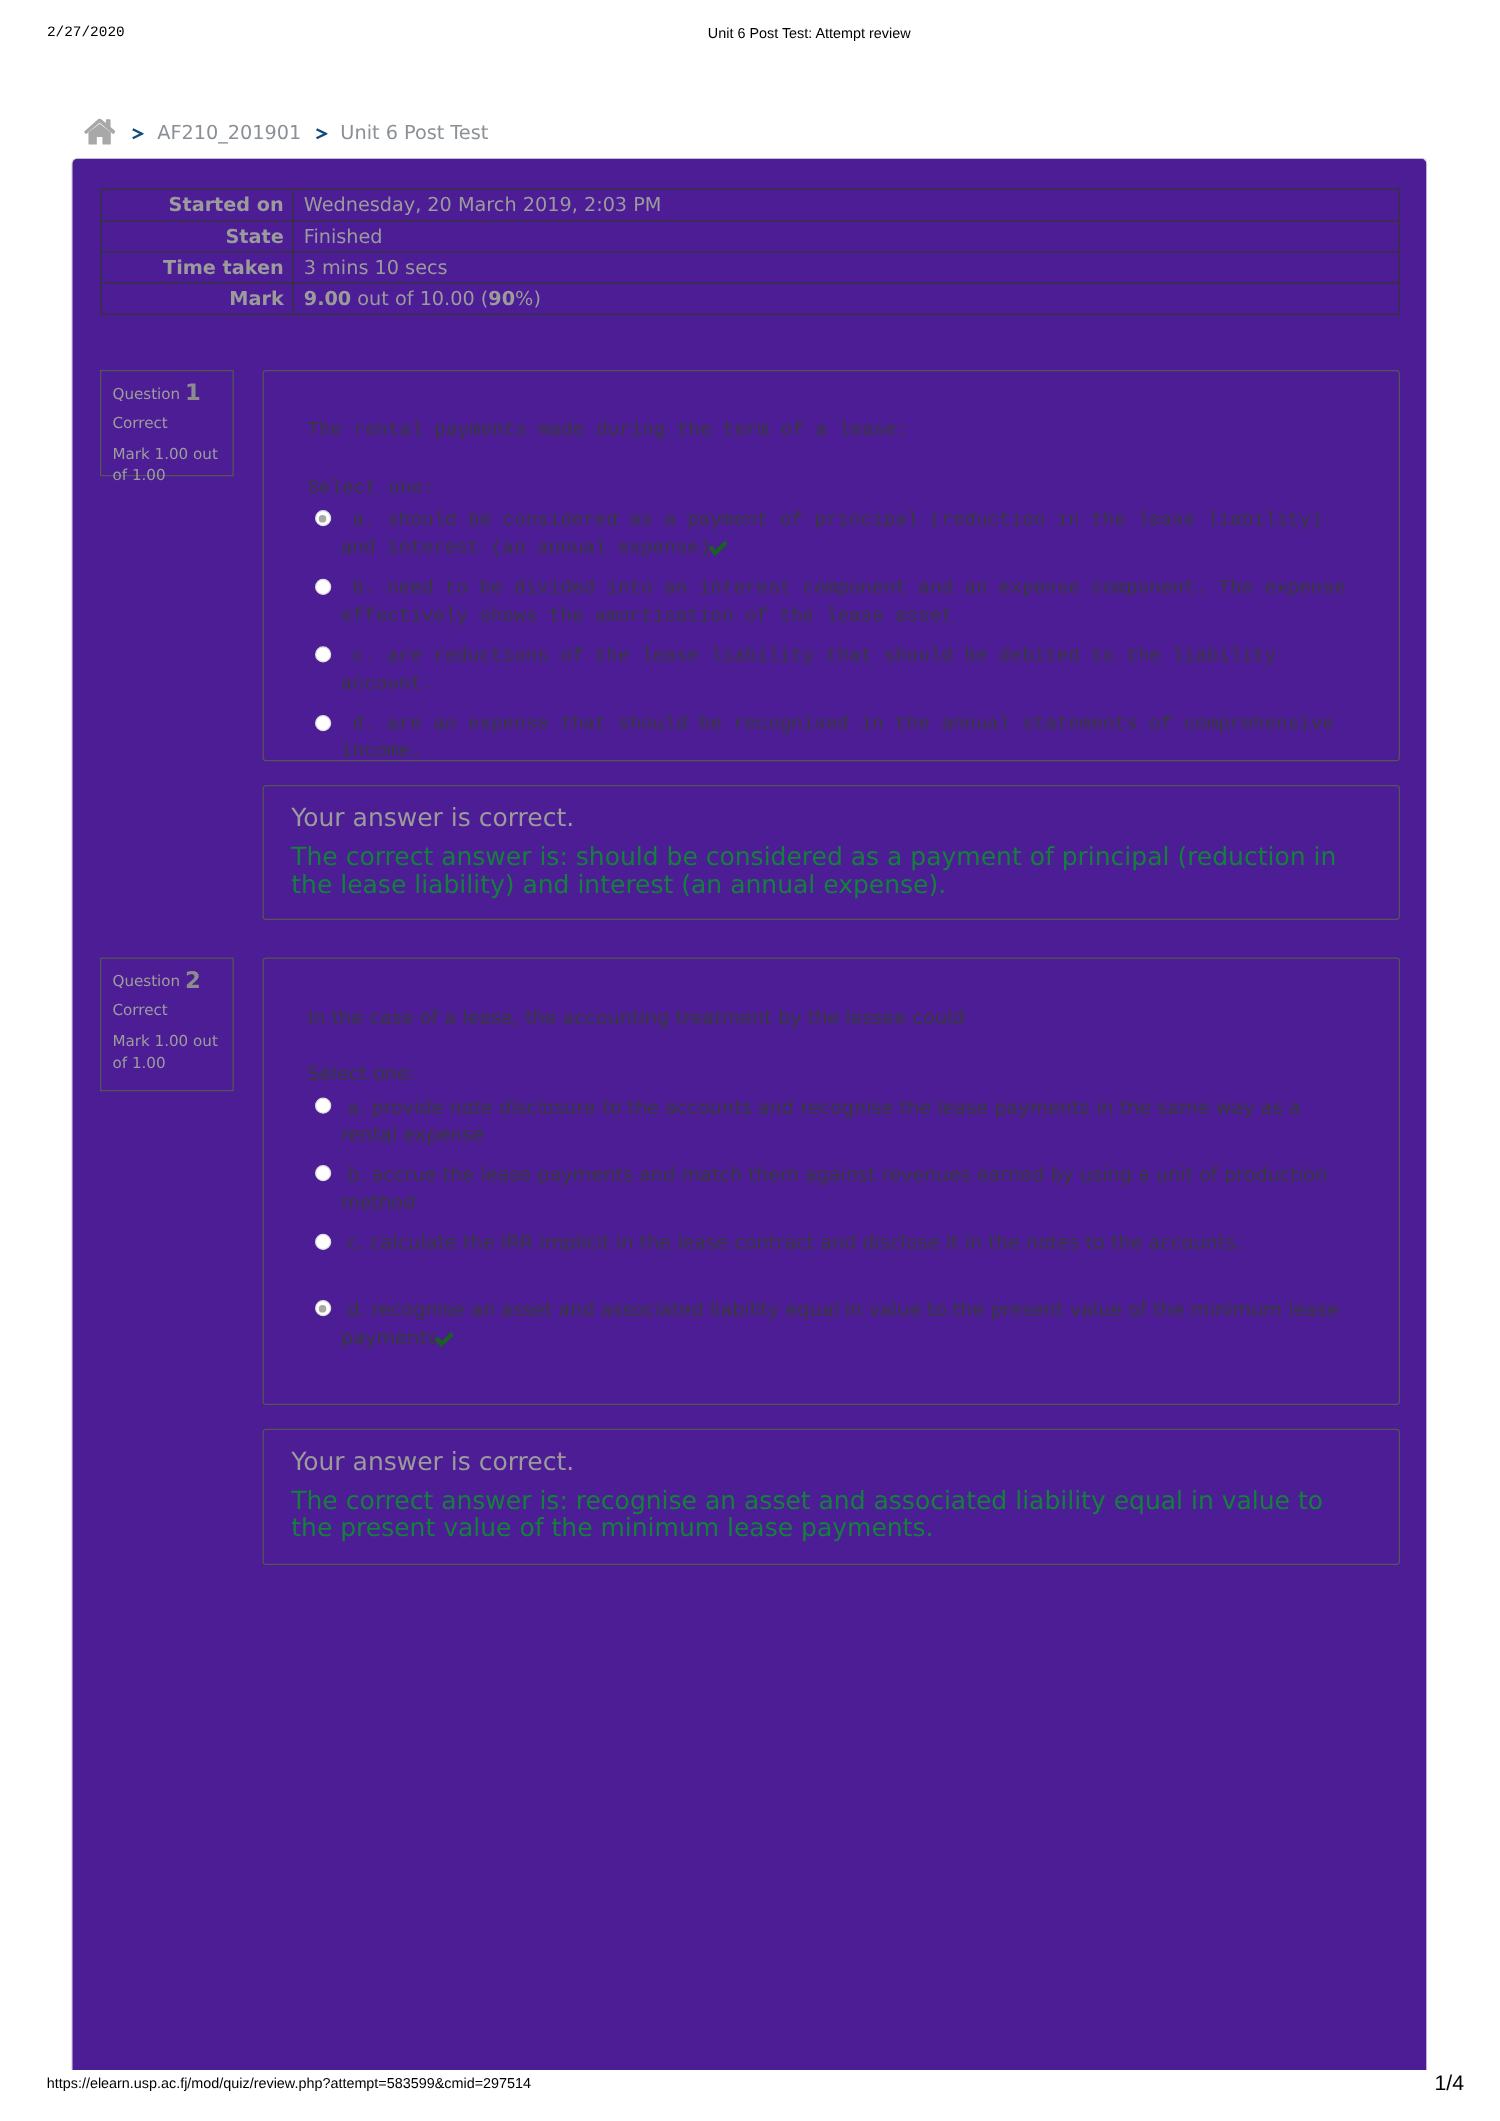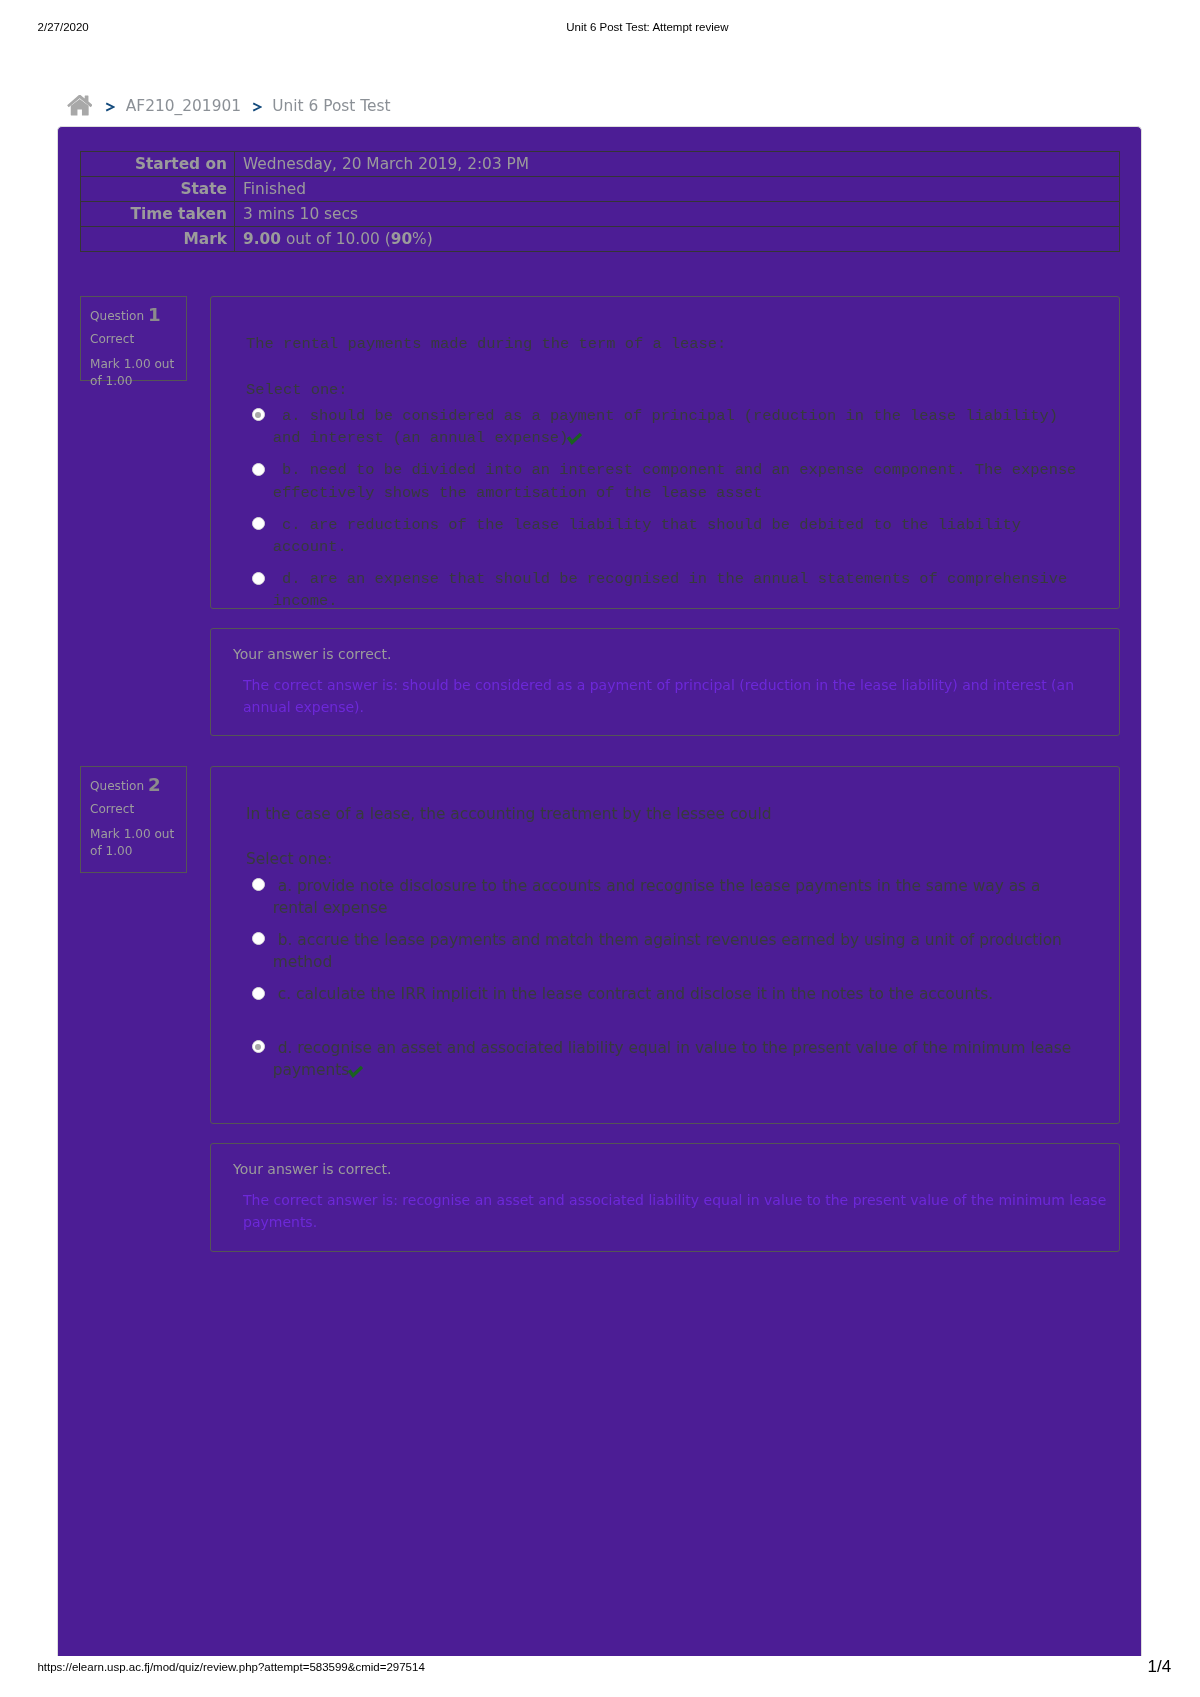--- a/index.html
+++ b/index.html
@@ -2,21 +2,21 @@
 <html><head>
 <meta charset="utf-8">
 <title>Unit 6 Post Test: Attempt review</title>
 <style>
   html,body{margin:0;padding:0;}
   body{width:1200px;height:1697px;background:#fff;font-family:"DejaVu Sans",sans-serif;
        overflow:hidden;position:relative;
        transform:translateZ(0);}
 
   
-  .ph-date{position:absolute;left:37.6px;top:20px;font-family:Liberation Sans, sans-serif;
+  .ph-date{position:absolute;left:37.6px;top:20px;font-family:Liberation Mono, monospace;
       font-size:11.5px;color:#000;line-height:14px;}
   .ph-title{position:absolute;left:566.3px;top:20px;
       font-family:"Liberation Sans",sans-serif;font-size:11.5px;color:#000;line-height:14px;}
   .pf-url{position:absolute;left:37.4px;top:1660px;font-family:"Liberation Sans",sans-serif;
       font-size:11.5px;color:#000;line-height:14px;}
   .pf-page{position:absolute;left:1147.6px;top:1660px;font-family:Liberation Sans, sans-serif;
       font-size:17px;color:#000;line-height:14px;}
 
   
   .crumbs{position:absolute;left:0;top:0;width:1200px;height:0;
@@ -60,23 +60,23 @@
   .qbox .answers{position:absolute;left:35px;width:832px;}
   .ans{position:relative;line-height:22.3px;padding-left:26.8px;margin-bottom:9.8px;}
   .radio{position:absolute;left:5.5px;top:3.5px;width:13px;height:13px;border-radius:50%;
      border:1.3px solid #dcdcdc;box-sizing:border-box;background:#fff;}
   .radio.on::after{content:"";position:absolute;left:50%;top:50%;width:5.8px;height:5.8px;
      margin-left:-2.9px;margin-top:-2.9px;border-radius:50%;background:#a8a8a8;}
   .tick{display:inline-block;width:16px;height:13.2px;vertical-align:-2.9px;margin-left:-2.3px;}
 
   
   .fbox{position:absolute;border:1.1px solid #555;box-sizing:border-box;border-radius:3px;
-     font-size:14px;}
+     font-size:20px;}
   .fbox .fb-grey{position:absolute;left:22px;line-height:22px;color:#9b9b9b;}
-  .fbox .fb-blue{position:absolute;left:32px;line-height:22.3px;color:#6d28d9;width:864px;}
+  .fbox .fb-blue{position:absolute;left:22px;line-height:22.3px;color:#15803d;width:864px;}
 </style>
 </head>
 <body>
 
 <div class="ph-date">2/27/2020</div>
 <div class="ph-title">Unit 6 Post Test: Attempt review</div>
 
 <div class="crumbs">
   <span class="home-icon">
     <svg width="25" height="21" viewBox="0 0 25 21" xmlns="http://www.w3.org/2000/svg">

